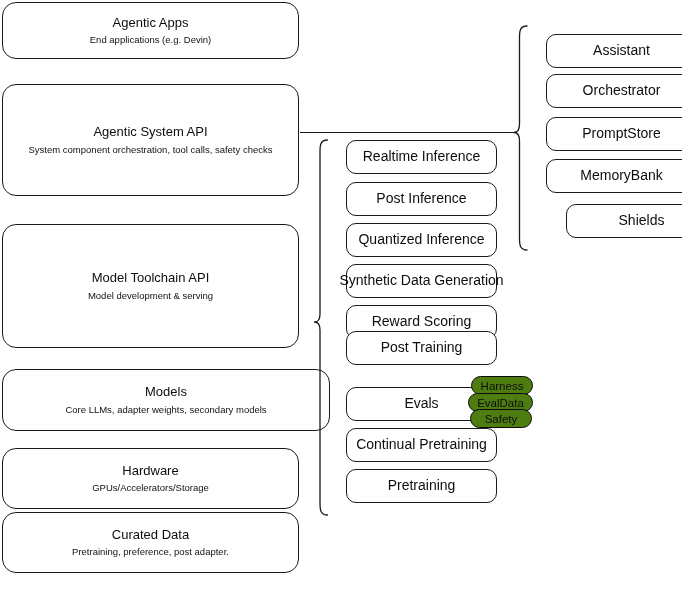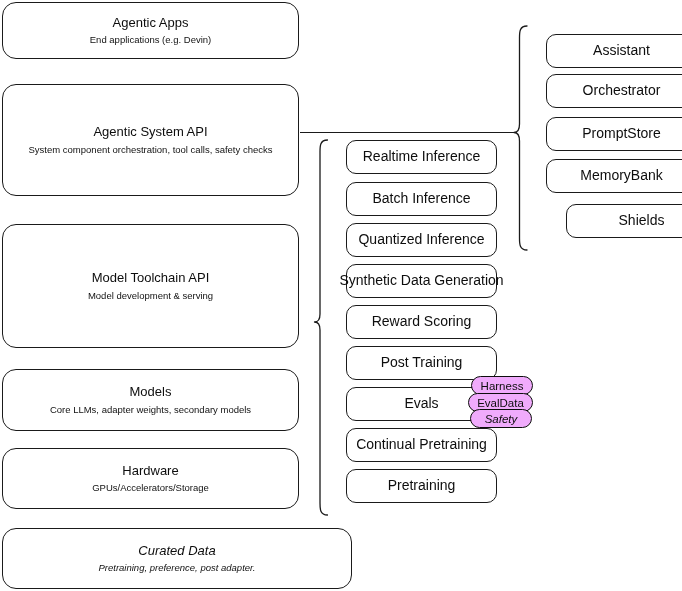--- a/index.html
+++ b/index.html
@@ -58,21 +58,21 @@
     font-size: 14px;
     color: #0d0d0d;
     white-space: nowrap;
     margin-left: 16px;
   }
 
   
   .pill {
     position: absolute;
     box-sizing: border-box;
-    background: #f0abfc;
+    background: #4d7c0f;
     border: 1.3px solid #0d0d0d;
     border-radius: 999px;
     height: 19px;
     display: flex;
     align-items: center;
     justify-content: center;
     font-size: 11.5px;
     color: #0d0d0d;
     white-space: nowrap;
   }
@@ -106,72 +106,72 @@
   <div class="node layer" style="left:2px; top:84px; width:297px; height:112px;">
     <div class="title">Agentic System API</div>
     <div class="subtitle">System component orchestration, tool calls, safety checks</div>
   </div>
 
   <div class="node layer" style="left:2px; top:224px; width:297px; height:124px;">
     <div class="title">Model Toolchain API</div>
     <div class="subtitle">Model development &amp; serving</div>
   </div>
 
-  <div class="node layer" style="left:2px; top:369px; width:297px; height:62px;">
+  <div class="node layer" style="left:2px; top:369px; width:328px; height:62px;">
     <div class="title">Models</div>
     <div class="subtitle">Core LLMs, adapter weights, secondary models</div>
   </div>
 
   <div class="node layer" style="left:2px; top:448px; width:297px; height:61px;">
     <div class="title">Hardware</div>
     <div class="subtitle">GPUs/Accelerators/Storage</div>
   </div>
 
-  <div class="node layer" style="left:2px; top:528px; width:350px; height:61px;font-style:italic;">
+  <div class="node layer" style="left:2px; top:512px; width:297px; height:61px;">
     <div class="title">Curated Data</div>
     <div class="subtitle">Pretraining, preference, post adapter.</div>
   </div>
 
   <div class="connector" style="left:300px; top:132px; width:214px;"></div>
 
   <div class="node chip" style="left:330px; top:140px; width:151px;">
     <span>Realtime Inference</span>
   </div>
   <div class="node chip" style="left:330px; top:182px; width:151px;">
-    <span>Batch Inference</span>
+    <span>Post Inference</span>
   </div>
   <div class="node chip" style="left:330px; top:223px; width:151px;">
     <span>Quantized Inference</span>
   </div>
   <div class="node chip" style="left:330px; top:264px; width:151px;">
     <span>Synthetic Data Generation</span>
   </div>
   <div class="node chip" style="left:330px; top:305px; width:151px;">
     <span>Reward Scoring</span>
   </div>
-  <div class="node chip" style="left:330px; top:346px; width:151px;">
+  <div class="node chip" style="left:330px; top:331px; width:151px;">
     <span>Post Training</span>
   </div>
   <div class="node chip" style="left:330px; top:387px; width:151px;">
     <span>Evals</span>
   </div>
   <div class="node chip" style="left:330px; top:428px; width:151px;">
     <span>Continual Pretraining</span>
   </div>
   <div class="node chip" style="left:330px; top:469px; width:151px;">
     <span>Pretraining</span>
   </div>
 
   <div class="pill" style="left:471px; top:376px; width:62px;">
     <span>Harness</span>
   </div>
   <div class="pill" style="left:468px; top:393px; width:65px;">
     <span>EvalData</span>
   </div>
-  <div class="pill" style="left:470px; top:409px; width:62px;font-style:italic;">
+  <div class="pill" style="left:470px; top:409px; width:62px;">
     <span>Safety</span>
   </div>
 
   <div class="node chip" style="left:530px; top:34px; width:151px;">
     <span>Assistant</span>
   </div>
   <div class="node chip" style="left:530px; top:74px; width:151px;">
     <span>Orchestrator</span>
   </div>
   <div class="node chip" style="left:530px; top:117px; width:151px;">

